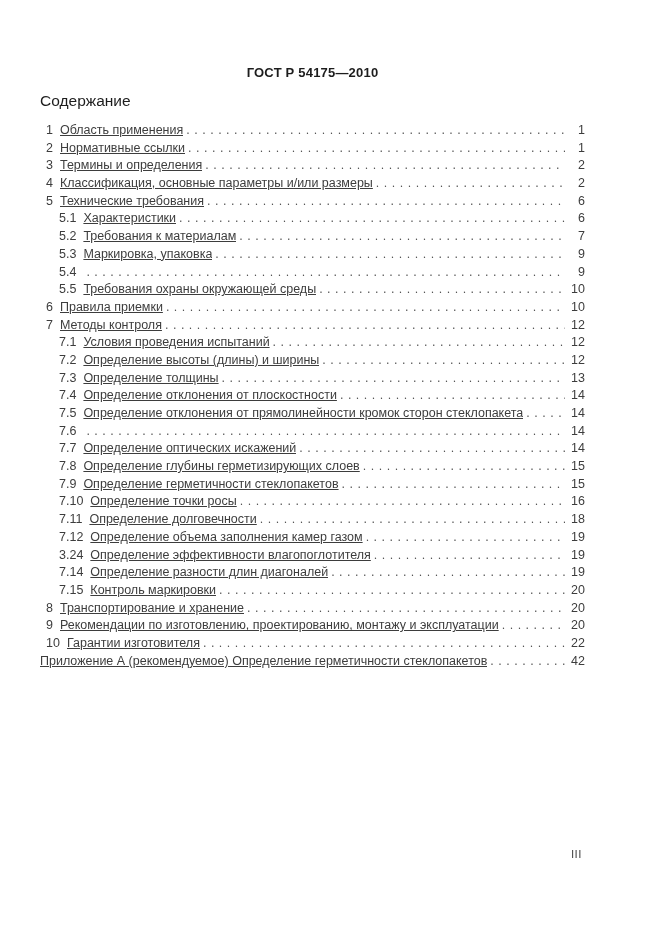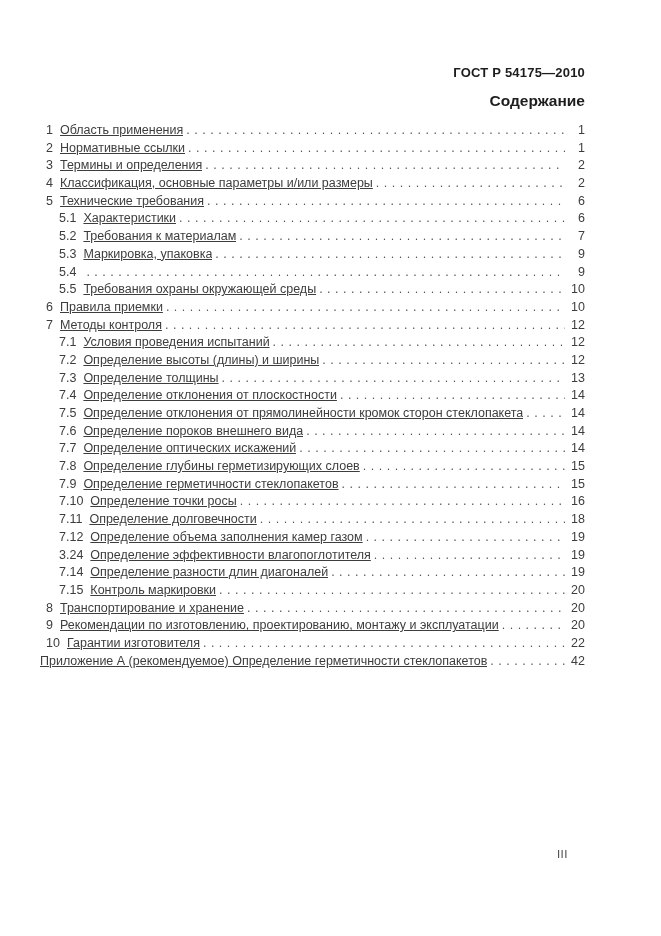--- a/index.html
+++ b/index.html
@@ -20,33 +20,33 @@
     left: 0; top: 0;
     width: 661px;
     height: 936px;
     box-sizing: border-box;
     padding-left: 40px;
     padding-right: 76px;
     background: #ffffff;
   }
   .doc-header {
     margin-top: 66px;
-    text-align: right;
+    text-align: center;
     font-size: 13px;
     line-height: 13px;
     font-weight: bold;
     color: #1d1d1d;
     letter-spacing: 0.2px;
   }
   .toc-title {
     margin: 13px 0 0 0;
-    text-align: right;
+    text-align: left;
     font-size: 15.5px;
     line-height: 18px;
-    font-weight: bold;
+    font-weight: normal;
     color: #1d1d1d;
   }
   .toc {
     margin-top: 12px;
   }
   .toc-row {
     display: flex;
     align-items: baseline;
     font-size: 12.5px;
     line-height: 17.7px;
@@ -77,21 +77,21 @@
     color: #565656;
   }
   .toc-page {
     flex: 0 0 auto;
     min-width: 20px;
     text-align: right;
   }
   .page-number {
     position: absolute;
     top: 848px;
-    right: 93px;
+    right: 79px;
     font-size: 11.5px;
     line-height: 12px;
     color: #4a4a4a;
     letter-spacing: 0.5px;
   }
 </style>
 </head>
 <body>
 
 <div class="page">
@@ -196,21 +196,20 @@
         <span class="toc-page">14</span>
       </div>
       <div class="toc-row level-2">
         <span class="toc-num">7.5</span>
         <span class="toc-label">Определение отклонения от прямолинейности кромок сторон стеклопакета</span>
         <span class="toc-dots">................................................................................................................................................................</span>
         <span class="toc-page">14</span>
       </div>
       <div class="toc-row level-2">
         <span class="toc-num">7.6</span>
-        <span class="toc-label">Определение пороков внешнего вида</span>
         <span class="toc-dots">................................................................................................................................................................</span>
         <span class="toc-page">14</span>
       </div>
       <div class="toc-row level-2">
         <span class="toc-num">7.7</span>
         <span class="toc-label">Определение оптических искажений</span>
         <span class="toc-dots">................................................................................................................................................................</span>
         <span class="toc-page">14</span>
       </div>
       <div class="toc-row level-2">

